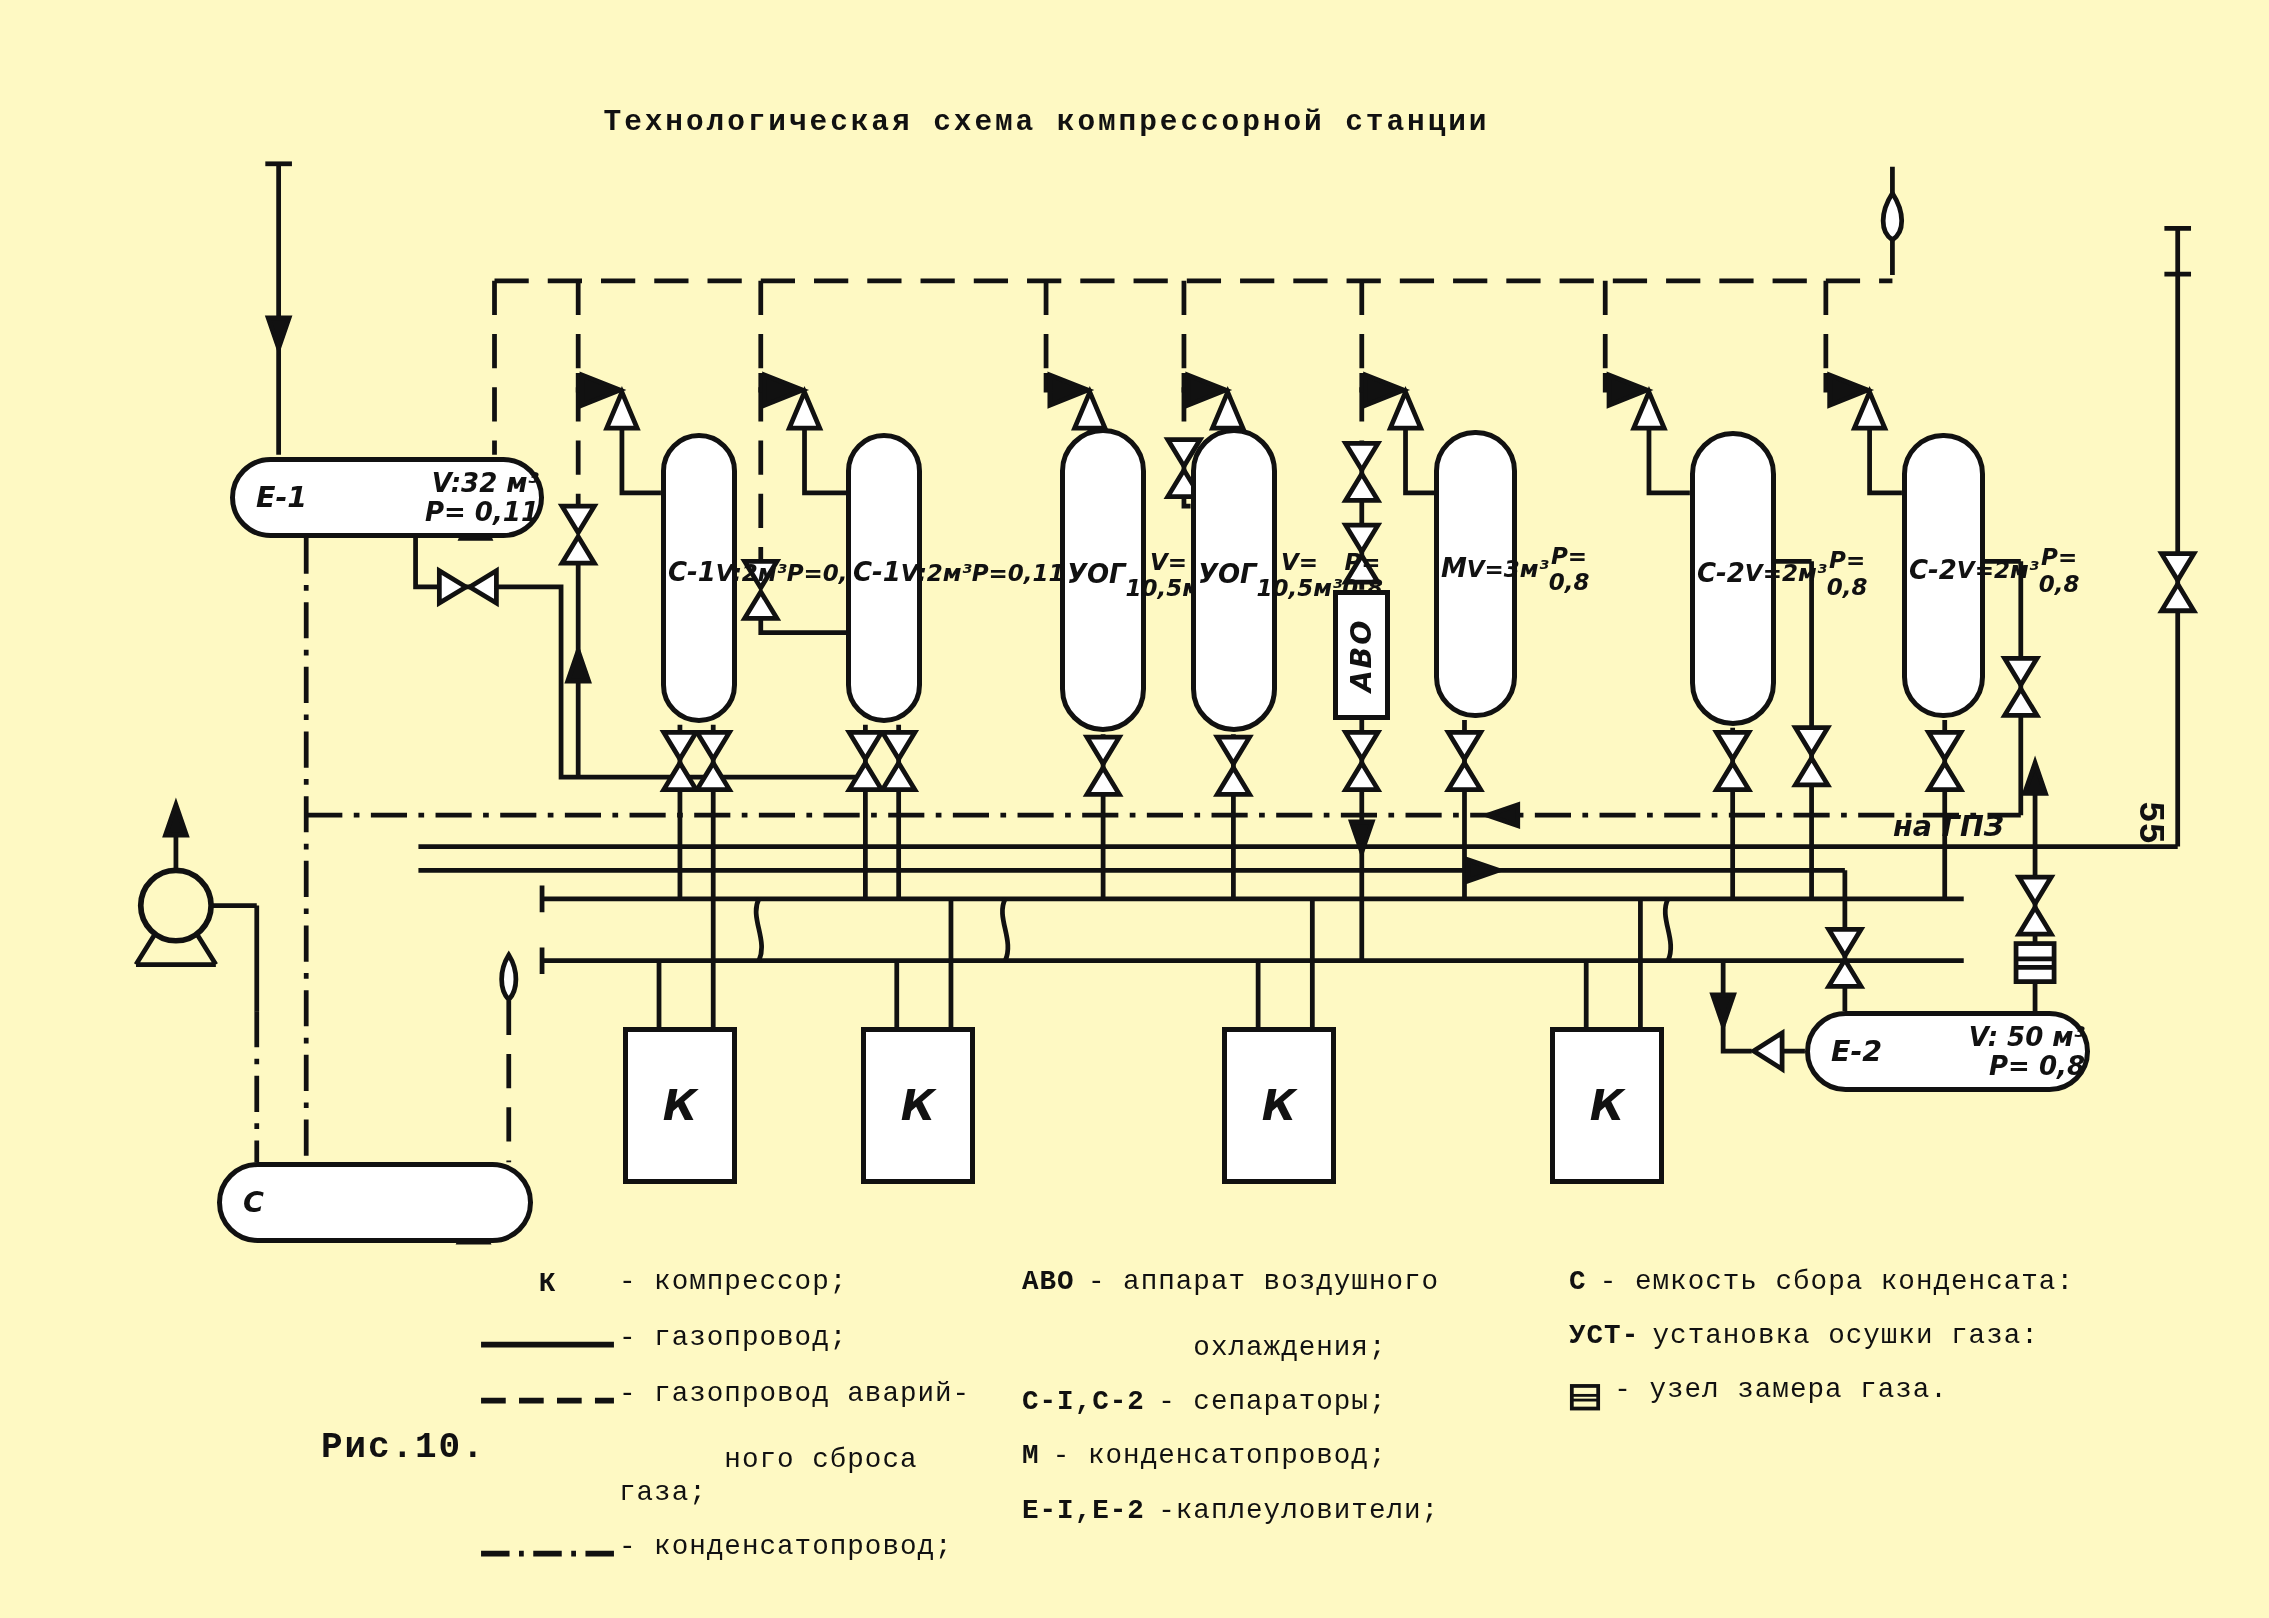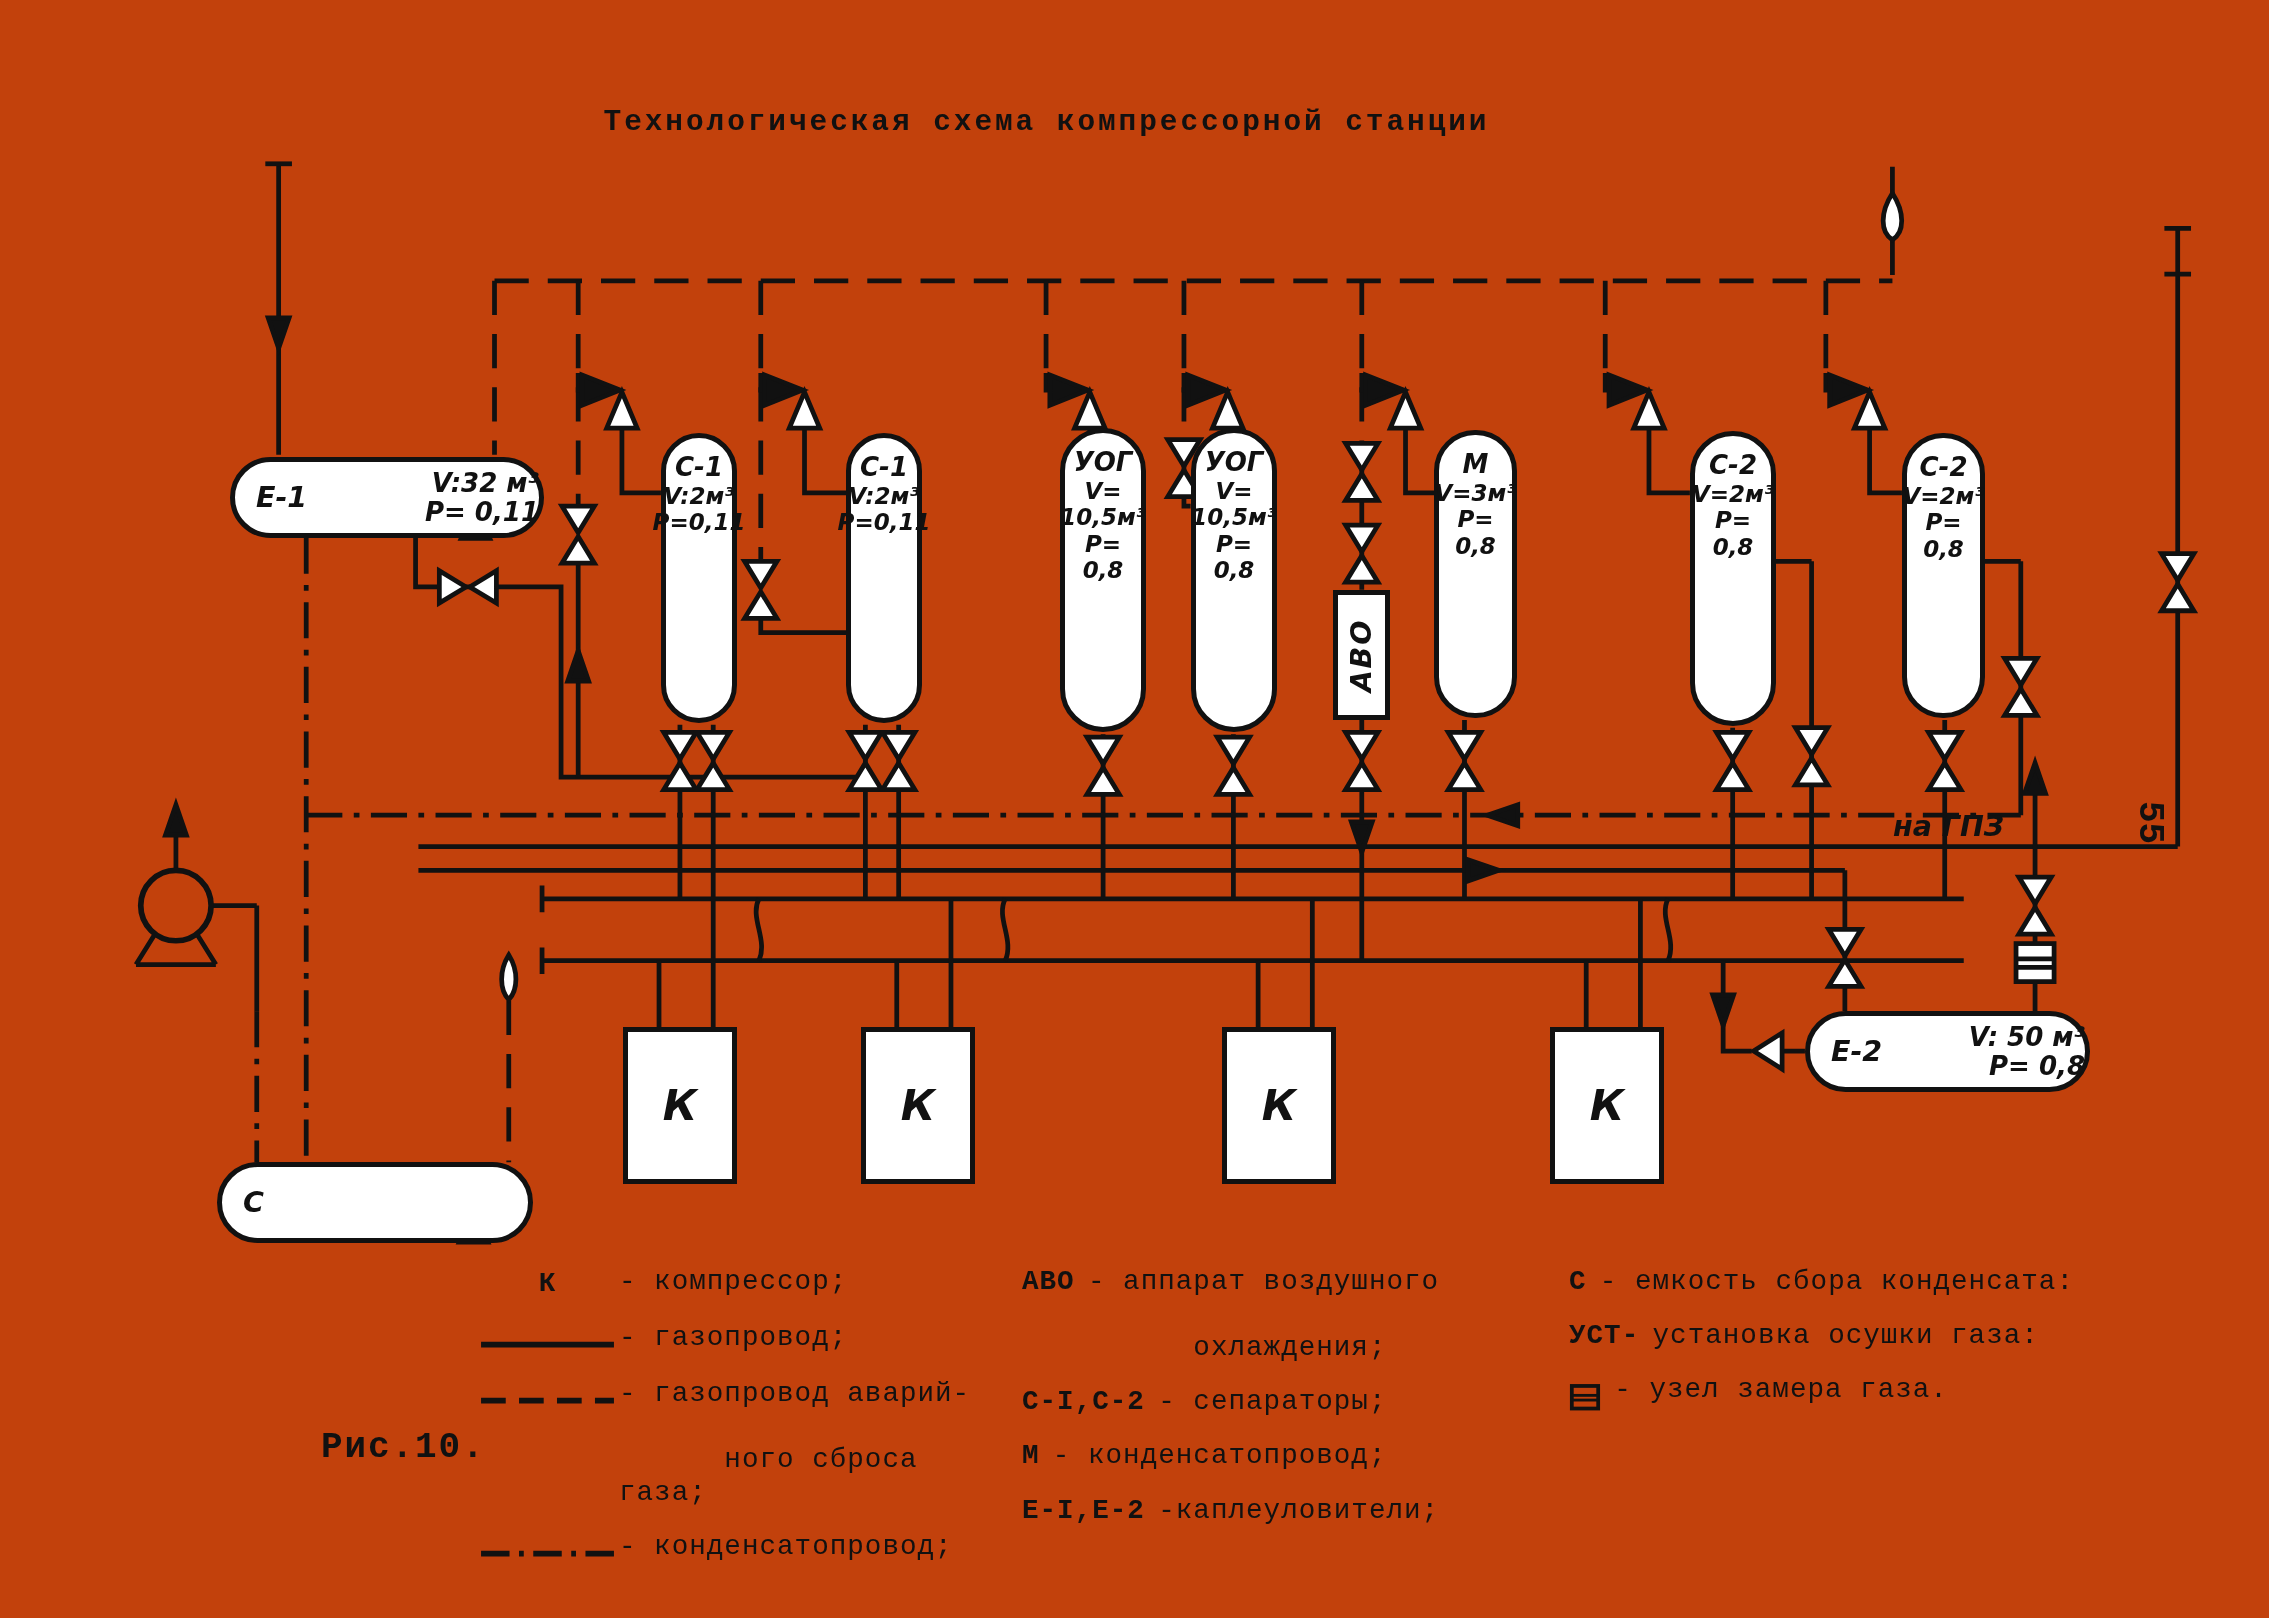--- a/index.html
+++ b/index.html
@@ -1,29 +1,29 @@
 <!DOCTYPE html>
 <html style="font-size:15px"><head>
 <meta charset="utf-8">
 <style>
   html,body{margin:0;padding:0;background:#e8e8e8;}
-  #canvas{position:relative;width:2269px;height:1619px;background:#c2410c;
+  #canvas{position:relative;width:2269px;height:1619px;background:#fef9c3;
     font-family:"Liberation Mono","DejaVu Sans Mono",monospace;color:#111;overflow:hidden;}
   #piping{position:absolute;left:0;top:0;}
   .title{position:absolute;left:476px;top:105px;width:1141px;text-align:center;
     font-size:29.5px;font-weight:bold;letter-spacing:2.9px;}
   .pagenum{position:absolute;left:2113px;top:801px;width:57px;height:57px;
     font-size:36px;font-weight:bold;transform:rotate(90deg);}
   .figcap{position:absolute;left:321px;top:1427px;font-size:36px;font-weight:bold;letter-spacing:1.9px;}
   .flowlabel{position:absolute;left:1862px;top:810px;width:143px;font-size:28.5px;
     font-family:"DejaVu Sans",sans-serif;font-style:italic;font-weight:bold;margin-left:31px;}
   
   .vessel{position:absolute;border:5.7px solid #111;background:#fff;box-sizing:border-box;
     font-family:"DejaVu Sans",sans-serif;font-style:italic;font-weight:600;}
-  .vvert{display:flex;flex-direction:column;align-items:center;justify-content:flex-start;
+  .vvert{display:flex;flex-direction:row;align-items:center;justify-content:space-between;
     padding:15px 1.9px 25px 1.9px;text-align:center;font-size:23px;line-height:1.15;}
   .vvert .vname{font-size:26px;}
   .vhorz{border-radius:44px;display:flex;align-items:center;font-size:26px;}
   .vhorz .vname{margin-left:21px;font-size:28.5px;}
   .vhorz .vvals{flex:1;text-align:right;line-height:1.1;font-size:26px;}
   .avo-box{display:flex;align-items:center;justify-content:center;}
   .avo-box .vname{transform:rotate(-90deg);font-size:28.5px;letter-spacing:1.9px;}
   .compressor{position:absolute;width:114px;height:157px;border:5.7px solid #111;background:#fff;
     box-sizing:border-box;display:flex;align-items:center;justify-content:center;
     font-family:"DejaVu Sans",sans-serif;font-style:italic;font-weight:600;font-size:42px;}

